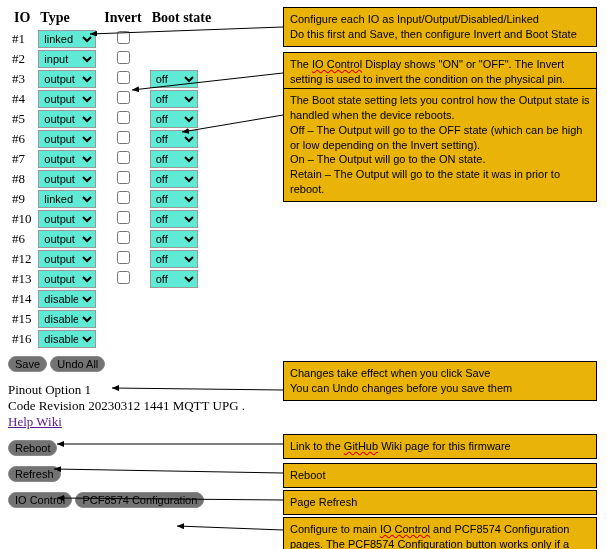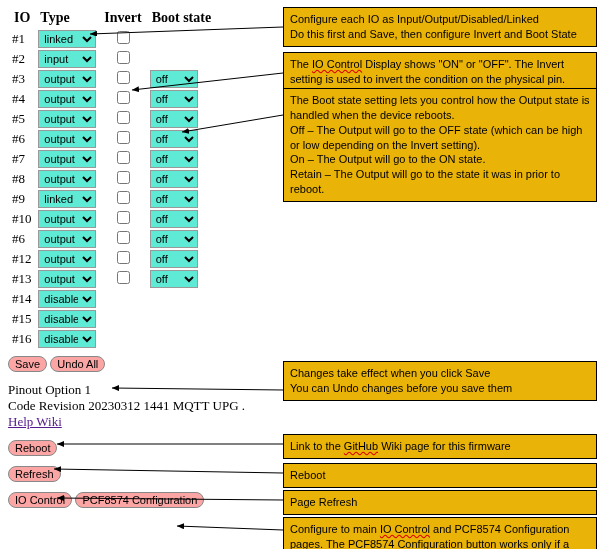--- a/index.html
+++ b/index.html
@@ -37,21 +37,21 @@
   input[type="checkbox"] {
     margin: 0 2px;
     width: 13px;
     height: 13px;
   }
   .btn {
     font-family: Arial, sans-serif;
     font-size: 11px;
     padding: 1px 6px;
     border: 1px solid #888;
-    background: #fca5a5;
+    background: #737373;
     border-radius: 8px;
     cursor: pointer;
   }
   .actions { margin-top: 6px; }
   .info-line { margin-top: 10px; }
   a.link { color: #551a8b; text-decoration: underline; }
   .callout {
     position: absolute;
     border: 1px solid #000;
     background: #eab308;

